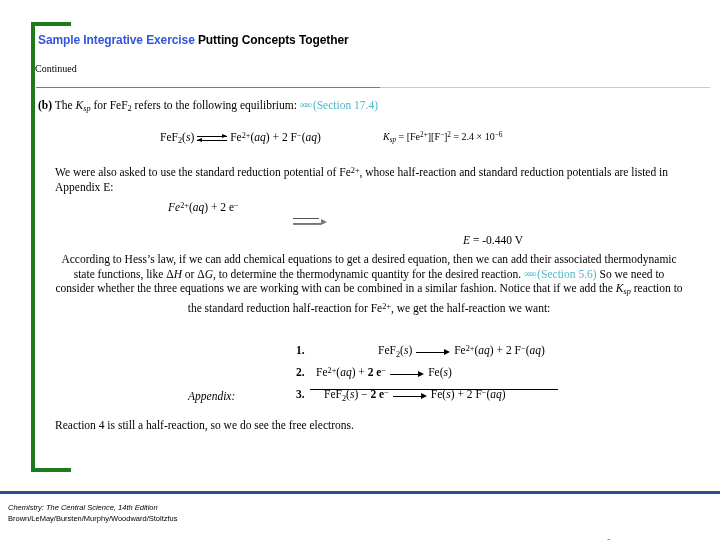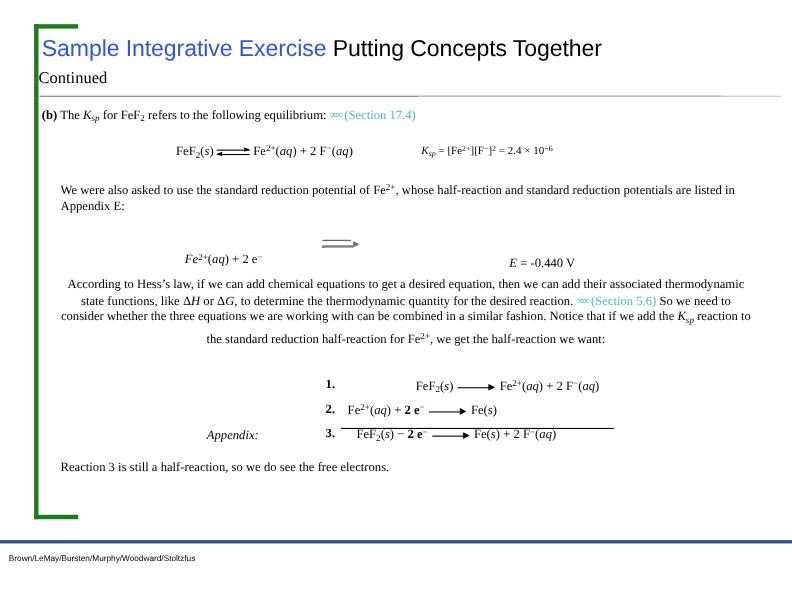--- a/index.html
+++ b/index.html
@@ -49,36 +49,36 @@
     background: #1d7a1d;
   }
 
   
   .title-row {
     position: absolute;
     left: 38px;
     top: 33px;
     width: 660px;
     font-family: "Liberation Sans", sans-serif;
-    font-weight: normal;
-    font-size: 21px;
+    font-weight: bold;
+    font-size: 12px;
     letter-spacing: -0.1px;
     white-space: nowrap;
   }
   .title-blue {
     color: #3355dd;
   }
   .title-black {
     color: #000000;
   }
   .continued {
     position: absolute;
     left: 35px;
     top: 63px;
-    font-size: 15px;
+    font-size: 10px;
     color: #000000;
   }
   .rule-top {
     position: absolute;
     left: 36px;
     top: 87px;
     width: 620px;
     height: 1px;
     background: #7a7a7a;
   }
@@ -180,21 +180,21 @@
     left: 383px;
     top: 131px;
     font-size: 10px;
     white-space: nowrap;
   }
 
   
   .eq-half {
     position: absolute;
     left: 168px;
-    top: 229px;
+    top: 201px;
     font-size: 11.5px;
     white-space: nowrap;
   }
   .ghost-arrow {
     position: absolute;
     left: 293px;
     top: 215px;
     width: 42px;
     height: 14px;
   }
@@ -394,21 +394,22 @@
       <span class="body">Fe<sup>2+</sup>(<span class="it">aq</span>) + <span class="bd">2 e</span><sup>−</sup><span class="rarrow"></span>Fe(<span class="it">s</span>)</span>
     </div>
     <div class="row r3">
       <span class="num">3.</span>
       <span class="body">FeF<sub>2</sub>(<span class="it">s</span>) − <span class="bd">2 e</span><sup>−</sup><span class="rarrow"></span>Fe(<span class="it">s</span>) + 2 F<sup>−</sup>(<span class="it">aq</span>)</span>
     </div>
   </div>
   <div class="sumline"></div>
   <div class="overall-label">Appendix:</div>
 
-  <div class="txt para-3">Reaction 3 is still a half-reaction, so we do see the free electrons.</div>
+  <div class="txt para-3">Reaction 4 is still a half-reaction, so we do see the free electrons.</div>
 
   <div class="footer-rule"></div>
   <div class="footer-left">
+    <div class="l1">Chemistry: The Central Science, 14th Edition</div>
     <div>Brown/LeMay/Bursten/Murphy/Woodward/Stoltzfus</div>
   </div>
   <div class="footer-right">© 2018 Pearson Education, Inc.</div>
 
 </div>
 
 </body></html>

